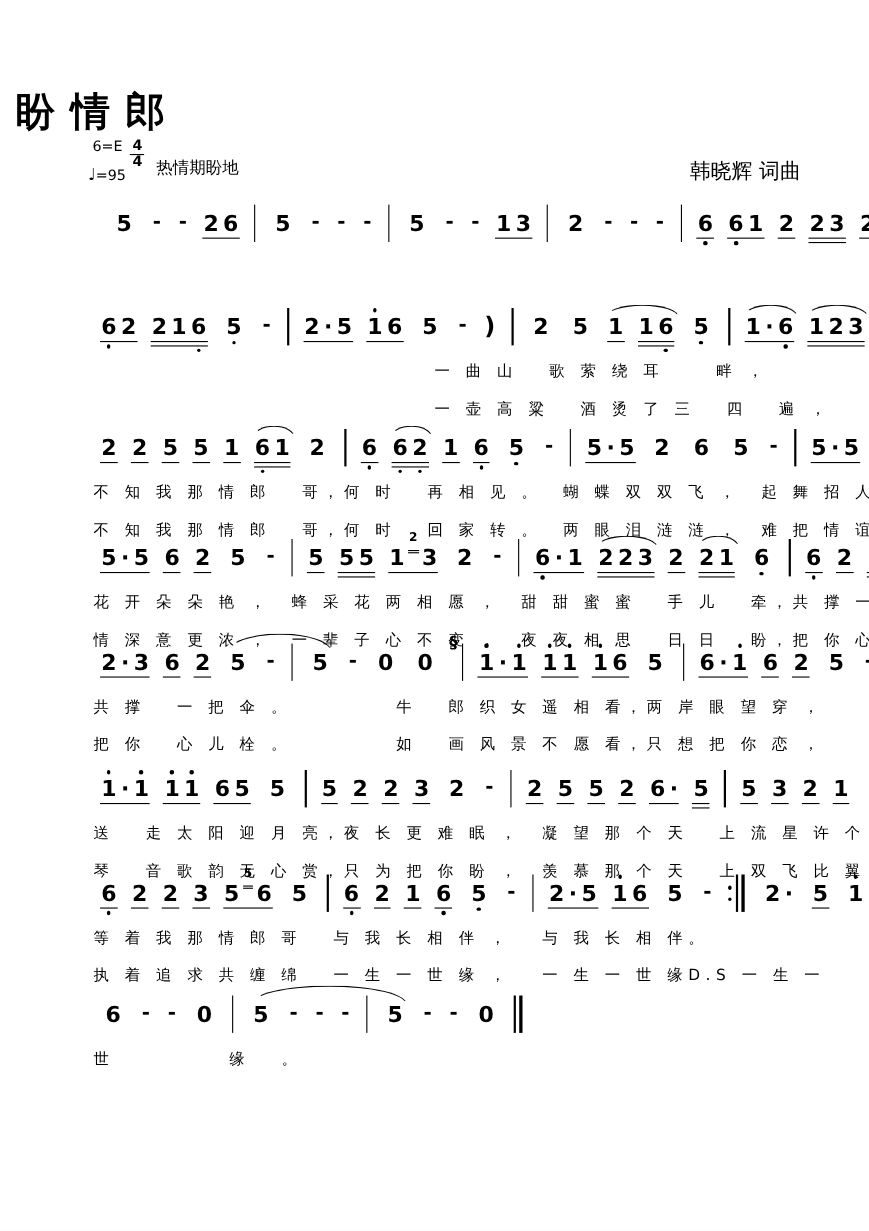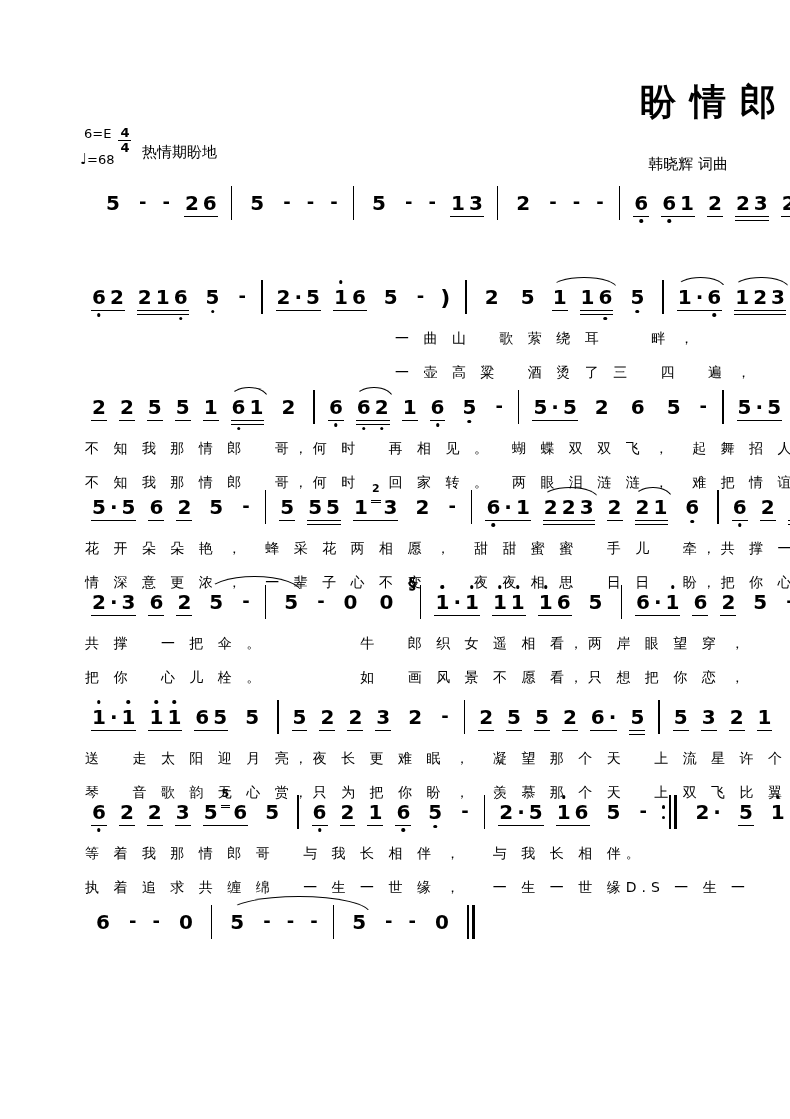--- a/index.html
+++ b/index.html
@@ -1,28 +1,28 @@
 <!DOCTYPE html>
 <html><head>
 <meta charset="utf-8">
 <style>
   html,body{margin:0;padding:0;background:#e8e8e8;}
   .page{position:relative;width:790px;height:1119px;background:#ffffff;margin:0 auto;
         font-family:"DejaVu Sans",sans-serif;color:#000;overflow:hidden;}
   
-  .title{position:absolute;top:78px;left:0;right:0;text-align:right;
+  .title{position:absolute;top:78px;left:0;right:0;text-align:left;
          font-family:"DejaVu Serif",serif;font-weight:bold;font-size:36px;
          letter-spacing:14px;text-indent:14px;}
   .meta-key{position:absolute;top:126px;left:84px;font-size:13px;display:flex;align-items:flex-start;gap:7px;}
   .ts{display:inline-flex;flex-direction:column;align-items:center;font-weight:bold;line-height:1.05;font-size:13px;}
   .ts .ts-bottom{border-top:1px solid #000;padding:0 2px;}
   .meta-tempo{position:absolute;top:150px;left:80px;font-size:13px;}
   .tempo-note{font-size:15px;}
   .expression{position:absolute;top:143px;left:142px;font-size:15px;}
-  .credit{position:absolute;top:155px;right:62px;font-size:15px;}
+  .credit{position:absolute;top:143px;right:62px;font-size:19px;}
   
   .system{position:absolute;white-space:nowrap;}
   .notes-row{position:relative;height:42px;display:flex;align-items:center;}
   .note{position:relative;display:inline-flex;font-weight:bold;font-size:20px;line-height:1;margin:0 5px;}
   .note.q{margin:0 9px;}
   .ch{position:relative;display:inline-block;padding:0 2px;}
   .ul{position:absolute;left:1px;right:1px;height:1.5px;background:#000;}
   .dot{position:absolute;left:50%;transform:translateX(-50%);width:3.5px;height:3.5px;border-radius:50%;background:#000;}
   .dash{font-weight:bold;font-size:18px;margin:0 8px;transform:translateY(-2px);}
   .bargroup{display:inline-flex;align-items:center;gap:3px;margin:0 7px;}
@@ -48,21 +48,21 @@
 
   <div class="meta-key">
     <span>6=E</span>
     <span class="ts">
       <span class="ts-top">4</span>
       <span class="ts-bottom">4</span>
     </span>
   </div>
 
   <div class="meta-tempo">
-    <span class="tempo-note">♩</span><span>=68</span>
+    <span class="tempo-note">♩</span><span>=95</span>
   </div>
 
   <div class="expression">热情期盼地</div>
   <div class="credit">韩晓辉 词曲</div>
 
   <div>
       <div class="system" style="top: 182px; left: 95px;">
         <div class="notes-row">
           <span class="note q">
             <span class="ch">5</span>
@@ -701,15 +701,16 @@
           <span class="dash">-</span>
           <span class="note q">
             <span class="ch">0</span>
           </span>
           <span class="bargroup">
             <span class="bar"></span>
             <span class="bar thick"></span>
           </span>
           <div class="arc tie" style="left: 143px; width: 140px;"></div>
         </div>
+        <div class="lyric" style="margin-left: 0px;">世　　　　　 缘　 。</div>
       </div>
     </div>
 </div>
 
 </body></html>

